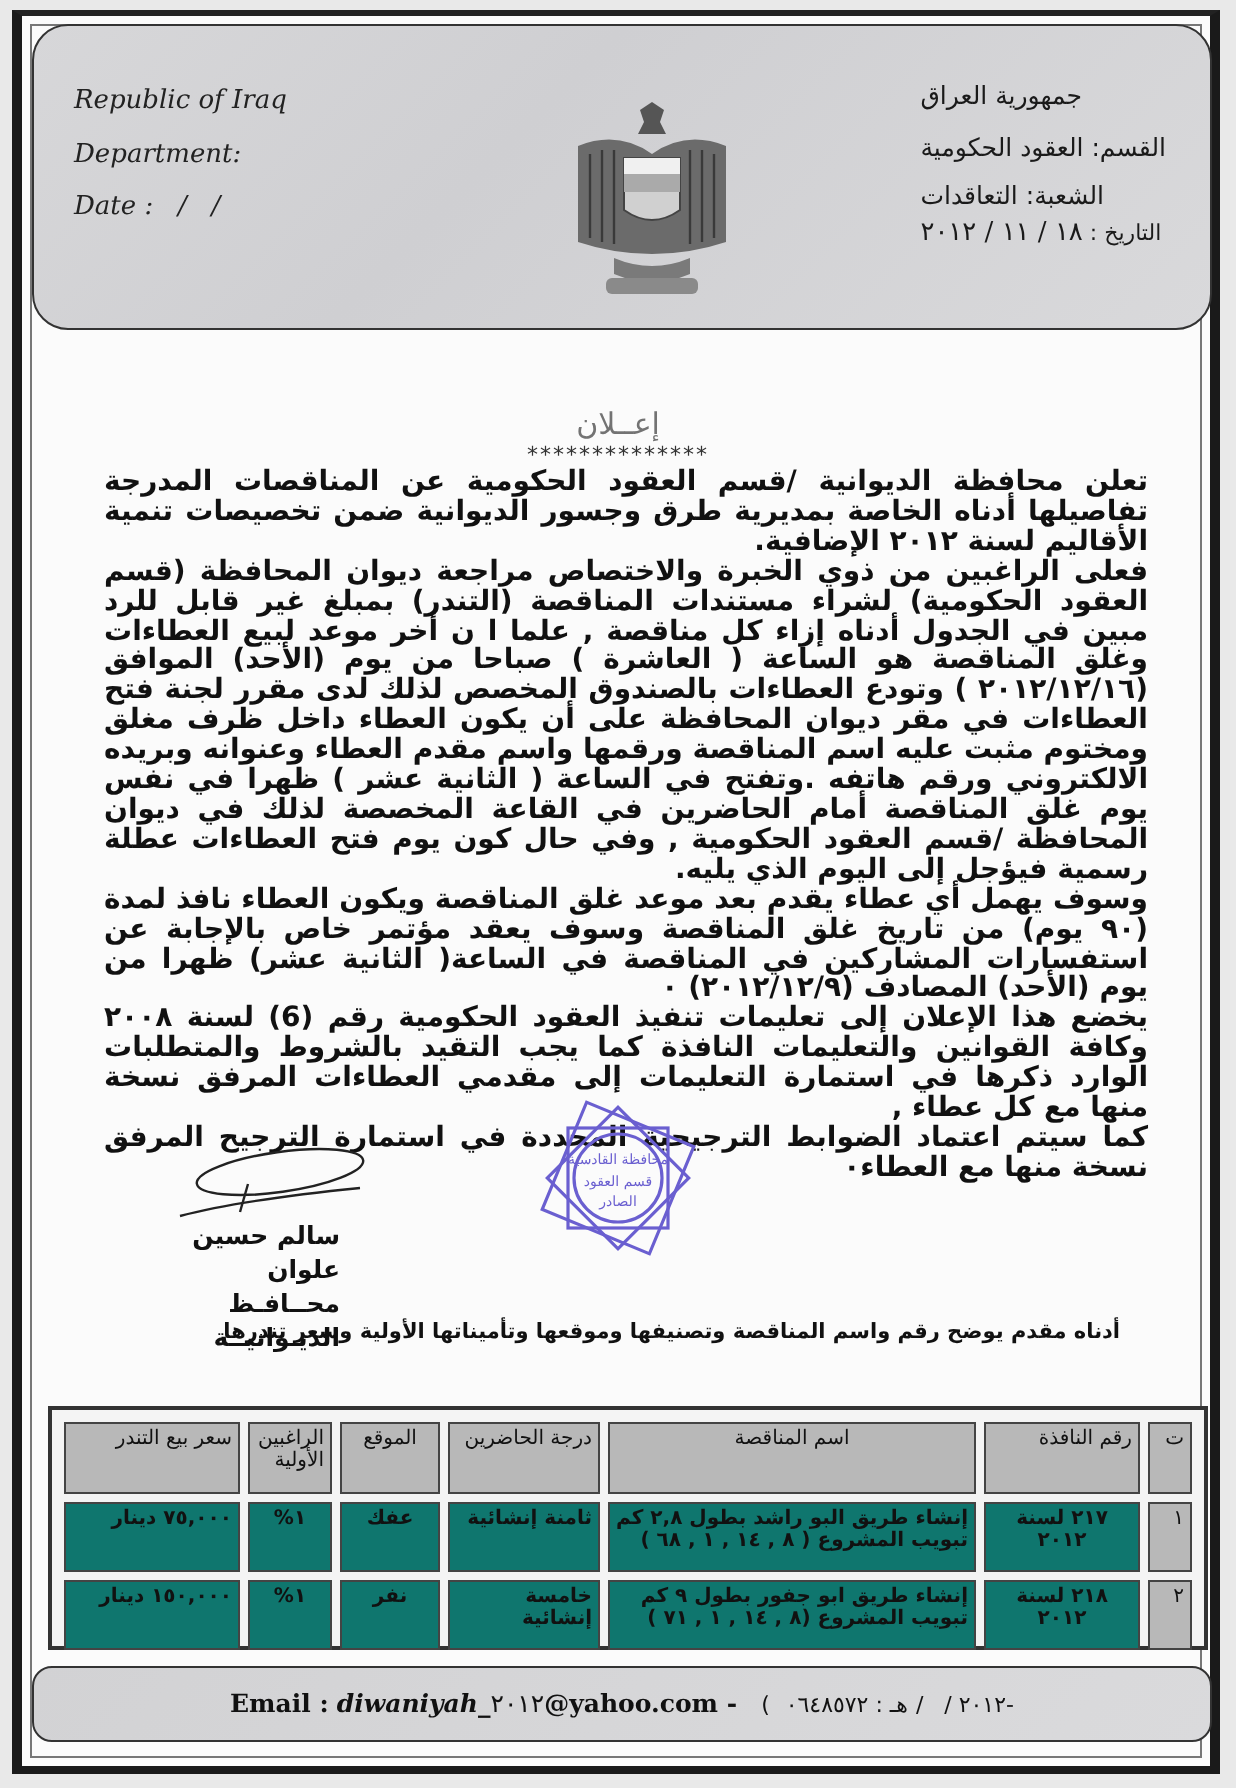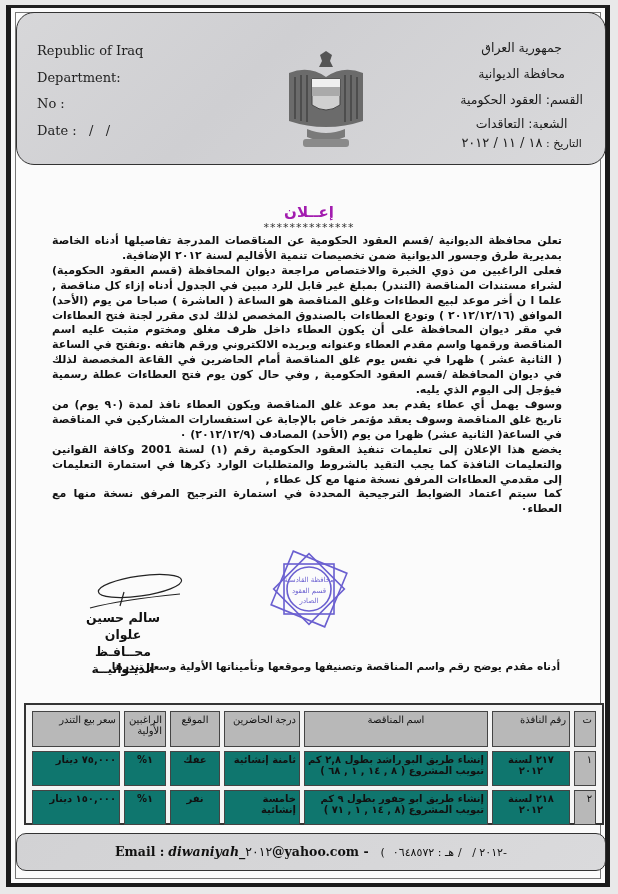--- a/index.html
+++ b/index.html
@@ -2,37 +2,37 @@
 <html><head>
 <meta charset="utf-8">
 <style>
   html,body{margin:0;padding:0;}
   body{width:618px;height:894px;background:#e9e9e9;position:relative;overflow:hidden;font-family:"DejaVu Sans",sans-serif;}
   .page{position:absolute;left:6px;top:5px;width:604px;height:882px;background:#fbfbfb;
         border-top:3px solid #222;border-left:5px solid #1a1a1a;border-right:5px solid #1a1a1a;border-bottom:4px solid #1a1a1a;box-sizing:border-box;}
   .inner-frame{position:absolute;left:4px;top:4px;right:4px;bottom:4px;border:1px solid #777;}
   .header-box{position:absolute;left:16px;top:12px;width:590px;height:153px;border:1.5px solid #333;border-radius:18px;
         background:linear-gradient(135deg,#d7d7d9 0%,#cfcfd2 40%,#d9d9db 100%);box-sizing:border-box;}
-  .en-lines{position:absolute;left:20px;top:25px;font-family:"DejaVu Serif",serif;font-size:13px;color:#222;line-height:26.5px;}
-  .ar-lines{position:absolute;right:22px;top:22px;direction:rtl;text-align:center;font-family:"DejaVu Sans",sans-serif;font-size:12.5px;color:#1a1a1a;line-height:26px;}
+  .en-lines{position:absolute;left:20px;top:25px;font-family:"DejaVu Serif",serif;font-style:italic;font-size:13px;color:#222;line-height:26.5px;}
+  .ar-lines{position:absolute;right:22px;top:22px;direction:rtl;text-align:left;font-family:"DejaVu Sans",sans-serif;font-size:12.5px;color:#1a1a1a;line-height:26px;}
   .ar-lines .small{font-size:11px;line-height:16px;}
   .hand{font-size:18px;font-family:"DejaVu Serif",serif;}
   .emblem{position:absolute;left:262px;top:32px;width:94px;height:110px;}
-  .title{position:absolute;left:0;right:0;top:203px;text-align:center;font-size:15px;font-weight:bold;color:#a21caf;direction:rtl;}
+  .title{position:absolute;left:0;right:0;top:203px;text-align:center;font-size:15px;font-weight:normal;color:#737373;direction:rtl;}
   .stars{position:absolute;left:0;right:0;top:221px;text-align:center;font-size:11px;color:#333;letter-spacing:1px;}
-  .body-text{position:absolute;left:52px;right:56px;top:234px;direction:rtl;text-align:justify;font-size:11px;line-height:14.9px;font-weight:bold;color:#111;}
+  .body-text{position:absolute;left:52px;right:44px;top:234px;direction:rtl;text-align:justify;font-size:14px;line-height:14.9px;font-weight:bold;color:#111;}
   .body-text p{margin:0;}
   .stamp{position:absolute;left:268px;top:548px;width:82px;height:82px;}
   .sig{position:absolute;left:80px;top:572px;width:110px;height:40px;}
-  .signer{position:absolute;left:76px;top:609px;direction:rtl;text-align:center;font-weight:bold;font-size:12.5px;line-height:17px;color:#111;width:94px;}
+  .signer{position:absolute;left:76px;top:609px;direction:rtl;text-align:right;font-weight:bold;font-size:12.5px;line-height:17px;color:#111;width:94px;}
   .table-caption{position:absolute;right:58px;top:660px;direction:rtl;font-size:10.5px;font-weight:bold;color:#111;}
   .table-wrap{position:absolute;left:24px;top:703px;width:580px;height:122px;border:2px solid #333;box-sizing:border-box;background:#f4f4f4;}
   table.tender{position:absolute;left:2px;top:2px;width:572px;direction:rtl;border-collapse:separate;border-spacing:4px;font-size:10px;font-weight:bold;color:#111;}
   table.tender td,table.tender th{border:1.5px solid #444;padding:2px 3px;vertical-align:top;}
-  table.tender th{background:#b8b8b8;font-weight:normal;height:30px;text-align:right;font-family:Liberation Serif, serif;}
+  table.tender th{background:#b8b8b8;font-weight:normal;height:30px;text-align:right;}
   table.tender td{background:#0f766e;height:29px;}
   table.tender td.idx{background:#b8b8b8;width:14px;text-align:right;font-weight:normal;}
   table.tender th.idx{width:14px;}
   .footer-box{position:absolute;left:16px;top:833px;width:590px;height:38px;border:1.5px solid #333;border-radius:10px;
         background:linear-gradient(135deg,#d2d2d4,#dadadc);box-sizing:border-box;text-align:center;line-height:36px;
         font-family:"DejaVu Serif",serif;font-size:12.5px;color:#111;}
   .footer-box .lbl{font-weight:bold;}
   .footer-box .em{font-style:italic;font-weight:bold;}
   .footer-box .ar{font-family:"DejaVu Sans",sans-serif;font-size:11px;margin-left:8px;}
 </style>
@@ -40,21 +40,20 @@
 <body>
 
 <div class="page">
   <div class="inner-frame"></div>
 </div>
 
 <div class="header-box">
   <div class="en-lines">
     <div>Republic of Iraq</div>
     <div>Department:</div>
-    <div>No :</div>
     <div style="white-space:pre">Date :   /   /</div>
   </div>
 
   <svg class="emblem" viewBox="0 0 94 110">
     <path d="M47 6 l6 4 -2 6 3 6 h-14 l3-6 -2-6z" fill="#555"></path>
     <path d="M10 28 q20-8 37 4 q17-12 37-4 v48 q-18 6-37 6 q-19 0-37-6z" fill="#6b6b6b"></path>
     <g stroke="#3a3a3a" stroke-width="1.2">
       <line x1="16" y1="32" x2="16" y2="74"></line>
         <line x1="22" y1="30" x2="22" y2="76"></line>
       <line x1="28" y1="30" x2="28" y2="77"></line>
@@ -64,38 +63,37 @@
     </g>
     <path d="M33 34 h28 v26 q-14 10-28 0z" fill="#d0d0d0" stroke="#444"></path>
     <rect x="33" y="34" width="28" height="8" fill="#f0f0f0"></rect>
     <rect x="33" y="42" width="28" height="9" fill="#aaa"></rect>
     <path d="M28 84 q19 8 38 0 v8 q-19 8-38 0z" fill="#7a7a7a"></path>
     <rect x="24" y="94" width="46" height="8" rx="3" fill="#8a8a8a"></rect>
   </svg>
 
   <div class="ar-lines">
     <div>جمهورية العراق</div>
-    <div>محافظة الديوانية</div>
     <div>القسم: العقود الحكومية</div>
     <div style="line-height:22px">الشعبة: التعاقدات</div>
     <div class="small">
       <span>التاريخ :</span>
       <span class="hand" style="font-size:13px">١٨ / ١١ / ٢٠١٢</span>
     </div>
   </div>
 </div>
 
 <div class="title">إعــلان</div>
 <div class="stars">**************</div>
 
 <div class="body-text">
   <p>تعلن محافظة الديوانية /قسم العقود الحكومية عن المناقصات المدرجة تفاصيلها أدناه الخاصة بمديرية طرق وجسور الديوانية ضمن تخصيصات تنمية الأقاليم لسنة ٢٠١٢ الإضافية.</p>
   <p>فعلى الراغبين من ذوي الخبرة والاختصاص مراجعة ديوان المحافظة (قسم العقود الحكومية) لشراء مستندات المناقصة (التندر) بمبلغ غير قابل للرد مبين في الجدول أدناه إزاء كل مناقصة , علما ا ن أخر موعد لبيع العطاءات وغلق المناقصة هو الساعة ( العاشرة ) صباحا من يوم (الأحد) الموافق (٢٠١٢/١٢/١٦ ) وتودع العطاءات بالصندوق المخصص لذلك لدى مقرر لجنة فتح العطاءات في مقر ديوان المحافظة على أن يكون العطاء داخل ظرف مغلق ومختوم مثبت عليه اسم المناقصة ورقمها واسم مقدم العطاء وعنوانه وبريده الالكتروني ورقم هاتفه .وتفتح في الساعة ( الثانية عشر ) ظهرا في نفس يوم غلق المناقصة أمام الحاضرين في القاعة المخصصة لذلك في ديوان المحافظة /قسم العقود الحكومية , وفي حال كون يوم فتح العطاءات عطلة رسمية فيؤجل إلى اليوم الذي يليه.</p>
   <p>وسوف يهمل أي عطاء يقدم بعد موعد غلق المناقصة ويكون العطاء نافذ لمدة (٩٠ يوم) من تاريخ غلق المناقصة وسوف يعقد مؤتمر خاص بالإجابة عن استفسارات المشاركين في المناقصة في الساعة( الثانية عشر) ظهرا من يوم (الأحد) المصادف (٢٠١٢/١٢/٩) ٠</p>
-  <p>يخضع هذا الإعلان إلى تعليمات تنفيذ العقود الحكومية رقم (١) لسنة 2001 وكافة القوانين والتعليمات النافذة كما يجب التقيد بالشروط والمتطلبات الوارد ذكرها في استمارة التعليمات إلى مقدمي العطاءات المرفق نسخة منها مع كل عطاء ,</p>
+  <p>يخضع هذا الإعلان إلى تعليمات تنفيذ العقود الحكومية رقم (6) لسنة ٢٠٠٨ وكافة القوانين والتعليمات النافذة كما يجب التقيد بالشروط والمتطلبات الوارد ذكرها في استمارة التعليمات إلى مقدمي العطاءات المرفق نسخة منها مع كل عطاء ,</p>
   <p>كما سيتم اعتماد الضوابط الترجيحية المحددة في استمارة الترجيح المرفق نسخة منها مع العطاء٠</p>
 </div>
 
 <svg class="sig" viewBox="0 0 110 40">
   <ellipse cx="60" cy="14" rx="42" ry="10" fill="none" stroke="#222" stroke-width="1.2" transform="rotate(-8 60 14)"></ellipse>
   <path d="M10 36 q30-8 90-14" fill="none" stroke="#222" stroke-width="1.2"></path>
   <path d="M40 34 l4-14" stroke="#222" stroke-width="1.2"></path>
 </svg>
 <div class="signer">
   <div>سالم حسين علوان</div>

